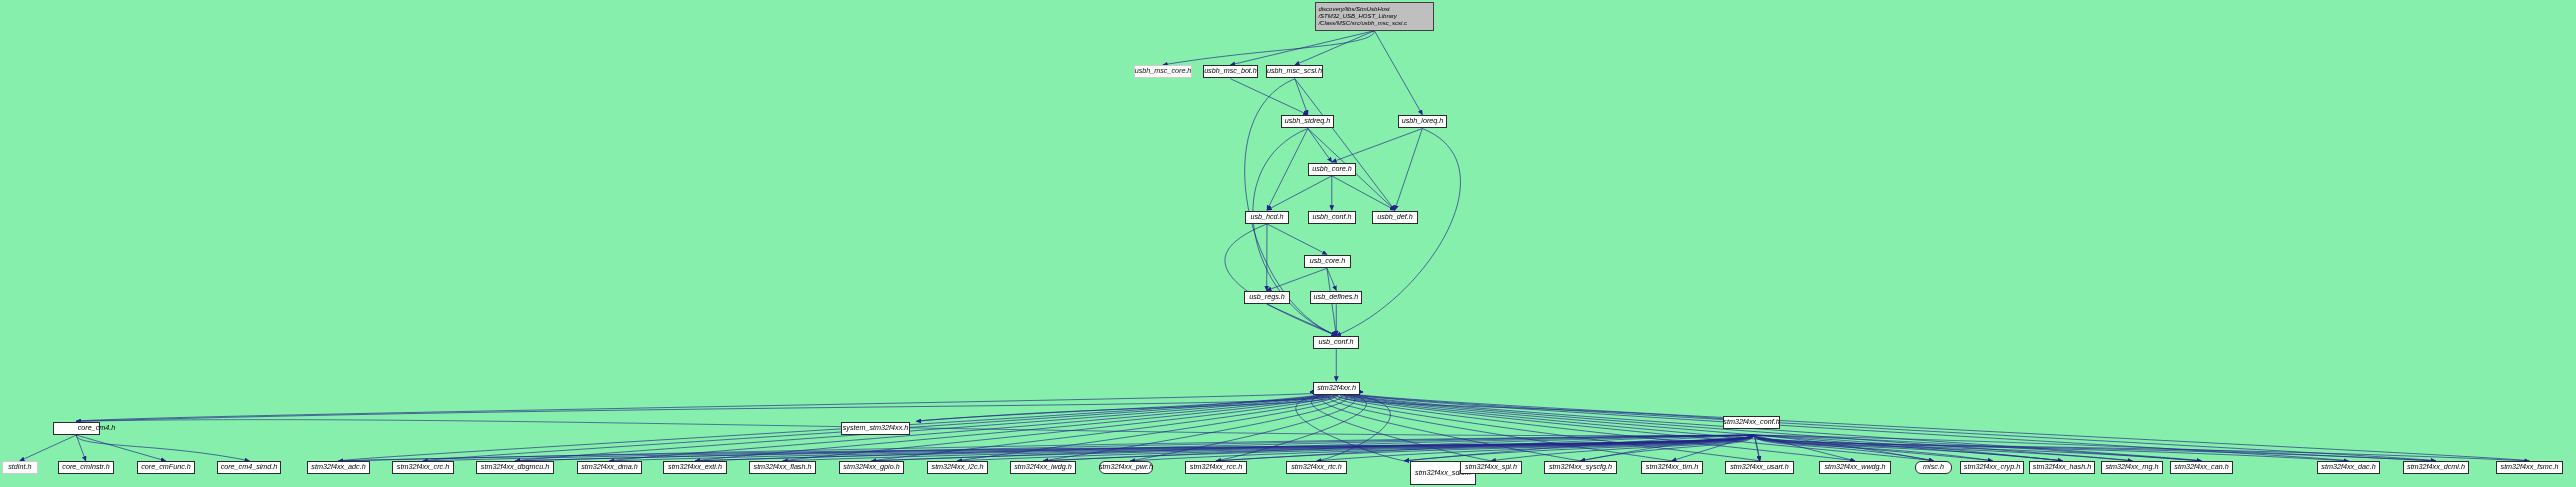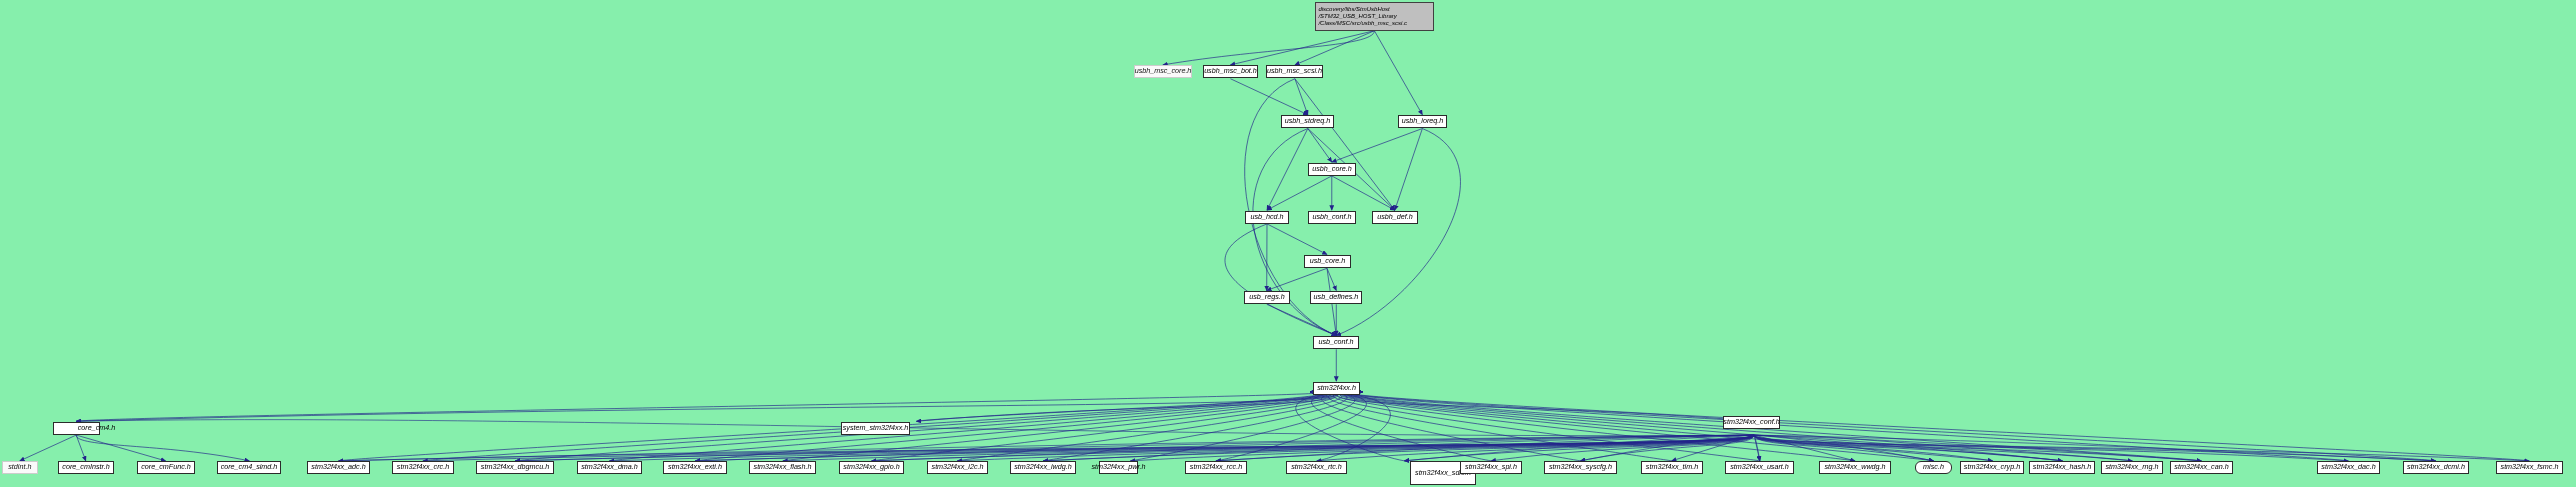--- a/index.html
+++ b/index.html
@@ -153,21 +153,21 @@
     <div class="node thick" style="left: 217px; top: 461px; width: 64px; height: 13px;"><span>core_cm4_simd.h</span></div>
     <div class="node thick" style="left: 307px; top: 461px; width: 63px; height: 13px;"><span>stm32f4xx_adc.h</span></div>
     <div class="node thick" style="left: 392px; top: 461px; width: 62px; height: 13px;"><span>stm32f4xx_crc.h</span></div>
     <div class="node thick" style="left: 476px; top: 461px; width: 78px; height: 13px;"><span>stm32f4xx_dbgmcu.h</span></div>
     <div class="node thick" style="left: 577px; top: 461px; width: 65px; height: 13px;"><span>stm32f4xx_dma.h</span></div>
     <div class="node thick" style="left: 663px; top: 461px; width: 64px; height: 13px;"><span>stm32f4xx_exti.h</span></div>
     <div class="node thick" style="left: 749px; top: 461px; width: 67px; height: 13px;"><span>stm32f4xx_flash.h</span></div>
     <div class="node thick" style="left: 839px; top: 461px; width: 65px; height: 13px;"><span>stm32f4xx_gpio.h</span></div>
     <div class="node thick" style="left: 927px; top: 461px; width: 61px; height: 13px;"><span>stm32f4xx_i2c.h</span></div>
     <div class="node thick" style="left: 1010px; top: 461px; width: 66px; height: 13px;"><span>stm32f4xx_iwdg.h</span></div>
-    <div class="node thick" style="left: 1099px; top: 461px; width: 39px; height: 13px;"><span>stm32f4xx_pwr.h</span></div>
+    <div class="node thick" style="left: 1099px; top: 461px; width: 54px; height: 13px; border-radius: 6px;"><span>stm32f4xx_pwr.h</span></div>
     <div class="node thick" style="left: 1185px; top: 461px; width: 62px; height: 13px;"><span>stm32f4xx_rcc.h</span></div>
     <div class="node thick" style="left: 1286px; top: 461px; width: 61px; height: 13px;"><span>stm32f4xx_rtc.h</span></div>
     <div class="node thick" style="left: 1410px; top: 461px; width: 66px; height: 24px;"><span>stm32f4xx_sdio.h</span></div>
     <div class="node thick" style="left: 1460px; top: 461px; width: 62px; height: 13px;"><span>stm32f4xx_spi.h</span></div>
     <div class="node thick" style="left: 1544px; top: 461px; width: 73px; height: 13px;"><span>stm32f4xx_syscfg.h</span></div>
     <div class="node thick" style="left: 1641px; top: 461px; width: 62px; height: 13px;"><span>stm32f4xx_tim.h</span></div>
     <div class="node thick" style="left: 1725px; top: 461px; width: 69px; height: 13px;"><span>stm32f4xx_usart.h</span></div>
     <div class="node thick" style="left: 1819px; top: 461px; width: 72px; height: 13px;"><span>stm32f4xx_wwdg.h</span></div>
     <div class="node thick" style="left: 1915px; top: 461px; width: 37px; height: 13px; border-radius: 6px;"><span>misc.h</span></div>
     <div class="node thick" style="left: 1960px; top: 461px; width: 64px; height: 13px;"><span>stm32f4xx_cryp.h</span></div>

